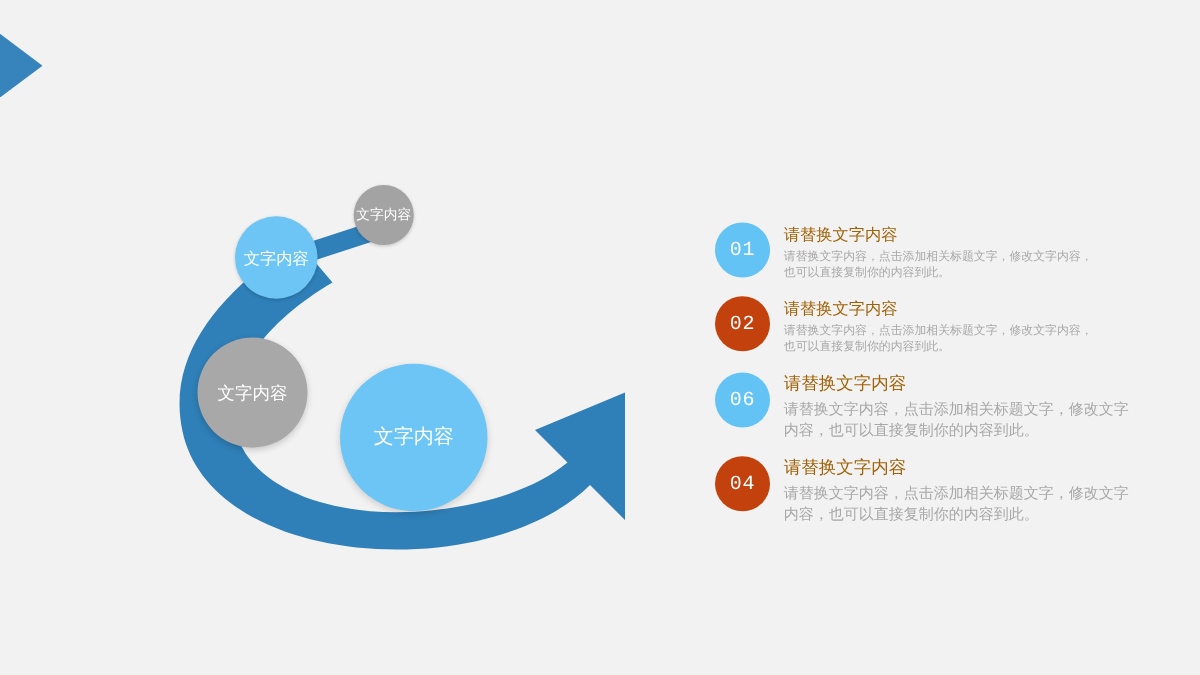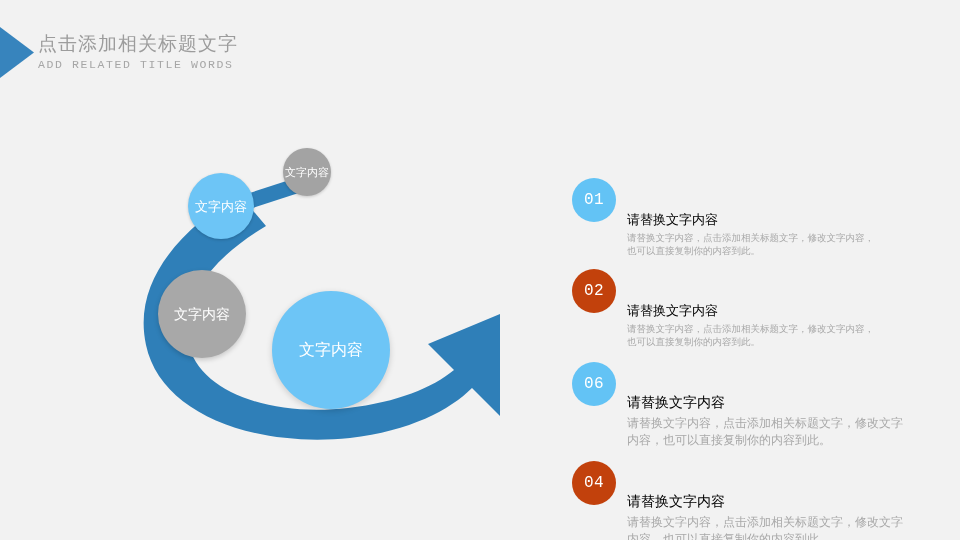--- a/index.html
+++ b/index.html
@@ -138,23 +138,22 @@
     font-size: 16px;
     letter-spacing: 0.5px;
   }
   .badge.blue { background: #63c3f5; }
   .badge.gray { background: #c2410c; }
   .item-text {
     margin-left: 11px;
     padding-top: 1px;
   }
   .item-title {
-    color: #000000;
+    color: #a16207;
     white-space: nowrap;
-    margin-top: 32px;
   }
   .item-body {
     color: #a8a8a8;
   }
   
   .size-s .item-title { font-size: 13px; line-height: 17px; }
   .size-s .item-body  { font-size: 9.5px; line-height: 13px; width: 250px; margin-top: 3px; }
   .size-s { margin-bottom: 12px; }
   
   .size-l .item-title { font-size: 14px; line-height: 19px; }
@@ -166,24 +165,20 @@
 <body>
 
 <div id="slide">
 
   <div id="header-decor">
     <svg width="34" height="51" viewBox="0 0 34 51">
       <polygon points="0,0 34,25.5 0,51" fill="#3784bd"></polygon>
     </svg>
   </div>
 
-  <div id="title-block">
-    <div id="title-cn">点击添加相关标题文字</div>
-    <div id="title-en">ADD RELATED TITLE WORDS</div>
-  </div>
 
   <div id="diagram">
 
     <svg width="460" height="330" viewBox="0 0 460 330">
 
       <path d="M 112 72 L 198 44 L 204 58 L 118 86 Z" fill="#2f7fb8"></path>
 
       <path d="M 128 63
                C 72 100, 22 150, 36 215
                C 50 282, 140 318, 240 308

